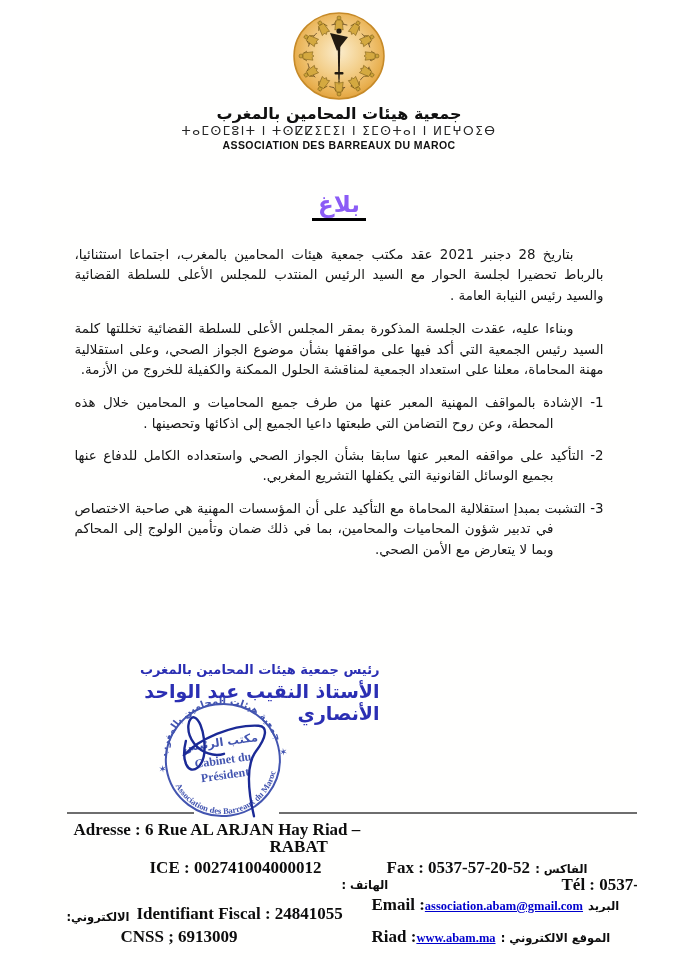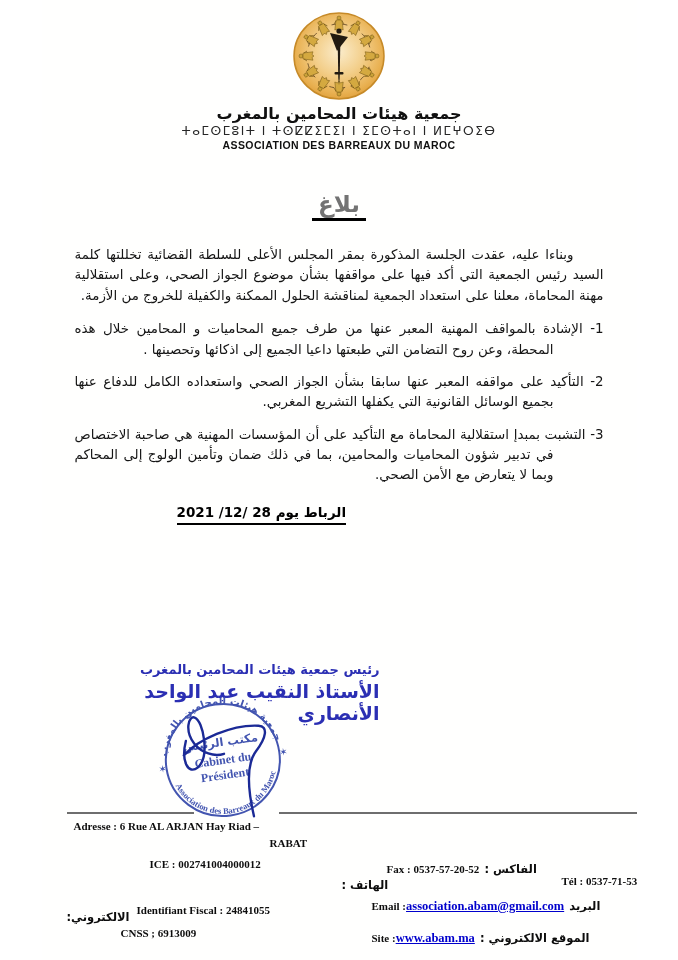--- a/index.html
+++ b/index.html
@@ -14,21 +14,21 @@
   }
   
   .logo-block{ padding-top:12px; text-align:center; }
   .logo-svg{ display:block; margin:0 auto; }
   .org-ar{ font-size:16px; font-weight:bold; color:#101010; margin-top:2px; direction:rtl; }
   .org-tif{ font-size:12px; color:#262626; letter-spacing:1.5px; margin-top:1px; font-family:var(--ar-font); }
   .org-fr{ font-size:10.5px; font-weight:bold; color:#101010; letter-spacing:.4px; margin-top:1px; font-family:"Liberation Sans",sans-serif; }
   
   .doc-title-wrap{ text-align:center; margin-top:40px; }
   .doc-title{
-    display:inline-block; font-size:23px; font-weight:bold; color:#737373;
+    display:inline-block; font-size:23px; font-weight:bold; color:#8b5cf6;
     border-bottom:3px solid #000; padding:0 6px 1px 6px; direction:rtl;
   }
   
   .body-col{ margin:24px 33px 0 33px; direction:rtl; text-align:justify;
     font-size:13.4px; line-height:1.52; color:#151515; }
   .para{ margin:0 0 13px 0; text-indent:30px; }
   .list{ margin-top:13px; }
   .list-item{ margin:0 0 12px 0; padding-right:50px; text-indent:-50px; }
   .date-line-wrap{ margin:16px 0 0 0; padding-left:102px; direction:ltr; }
   .date-line{
@@ -42,21 +42,21 @@
   .sig-line2{ font-size:19px; margin-top:3px; }
   .stamp-wrap{ position:absolute; left:103px; top:698px; width:156px; height:126px;
     transform:rotate(-8deg); }
   .stamp-wrap svg{ display:block; }
   
   .footer{ position:absolute; left:0; top:805px; width:678px; height:155px; }
   .rule{ position:absolute; height:2px; background:#6e6e6e; top:7px; }
   .rule-left{ left:25px; width:127px; }
   .rule-right{ left:237px; width:420px; }
   .f{ position:absolute; white-space:nowrap; }
-  .lat{ font-family:var(--lat-font); font-weight:bold; font-size:11px; color:#0d0d0d; }
+  .lat{ font-family:var(--lat-font); font-weight:bold; font-size:17px; color:#0d0d0d; }
   .arb{ font-family:var(--ar-font); font-weight:bold; font-size:11.5px; color:#0d0d0d; direction:rtl; unicode-bidi:isolate; }
   .addr-ar{ right:20px; top:12px; }
   .addr-fr{ left:32px; top:15px; }
   .rabat{ left:228px; top:32px; }
   .ice{ left:108px; top:53px; }
   .faxgrp{ left:345px; top:53px; }
   .tel{ left:520px; top:70px; }
   .tel-label{ left:300px; top:73px; }
   .fiscal{ left:95px; top:99px; }
   .emailgrp{ left:330px; top:90px; }
@@ -113,31 +113,29 @@
     <div class="org-ar">جمعية هيئات المحامين بالمغرب</div>
     <div class="org-tif">ⵜⴰⵎⵙⵎⵓⵏⵜ ⵏ ⵜⵙⵇⵇⵉⵎⵉⵏ ⵏ ⵉⵎⵙⵜⴰⵏ ⵏ ⵍⵎⵖⵔⵉⴱ</div>
     <div class="org-fr">ASSOCIATION DES BARREAUX DU MAROC</div>
   </div>
 
   <div class="doc-title-wrap">
     <span class="doc-title">بلاغ</span>
   </div>
 
   <div class="body-col">
+    <p class="para">بتاريخ 28 دجنبر 2021 عقد مكتب جمعية هيئات المحامين بالمغرب، اجتماعا استثنائيا، بالرباط تحضيرا لجلسة الحوار مع السيد الرئيس المنتدب للمجلس الأعلى للسلطة القضائية والسيد رئيس النيابة العامة .</p>
     <p class="para">وبناءا عليه، عقدت الجلسة المذكورة بمقر المجلس الأعلى للسلطة القضائية تخللتها كلمة السيد رئيس الجمعية التي أكد فيها على مواقفها بشأن موضوع الجواز الصحي، وعلى استقلالية مهنة المحاماة، معلنا على استعداد الجمعية لمناقشة الحلول الممكنة والكفيلة للخروج من الأزمة.</p>
 
     <div class="list">
       <p class="list-item">1- الإشادة بالمواقف المهنية المعبر عنها من طرف جميع المحاميات و المحامين خلال هذه المحطة، وعن روح التضامن التي طبعتها داعيا الجميع إلى اذكائها وتحصينها .</p>
       <p class="list-item">2- التأكيد على مواقفه المعبر عنها سابقا بشأن الجواز الصحي واستعداده الكامل للدفاع عنها بجميع الوسائل القانونية التي يكفلها التشريع المغربي.</p>
       <p class="list-item">3- التشبت بمبدإ استقلالية المحاماة مع التأكيد على أن المؤسسات المهنية هي صاحبة الاختصاص في تدبير شؤون المحاميات  والمحامين، بما في ذلك ضمان وتأمين الولوج إلى المحاكم وبما لا يتعارض مع الأمن الصحي.</p>
     </div>
 
-    <div class="date-line-wrap">
-      <span class="date-line">الرباط يوم 28 /12/ 2021</span>
-    </div>
   </div>
 
   <div class="sig-block">
     <div class="sig-line1">رئيس جمعية هيئات المحامين بالمغرب</div>
     <div class="sig-line2">الأستاذ النقيب عبد الواحد الأنصاري</div>
   </div>
 
   <div class="stamp-wrap">
     <svg width="156" height="126" viewBox="0 0 156 126">
       <defs>
@@ -179,18 +177,18 @@
 
     <span class="f lat fiscal">Identifiant Fiscal : 24841055</span>
     <span class="f emailgrp">
       <span class="lat">Email :</span><a class="doc-link" href="#">association.abam@gmail.com</a>
       <span class="arb rtl-inline">البريد</span>
     </span>
     <span class="f arb email-wrap-label">الالكتروني:</span>
 
     <span class="f lat cnss">CNSS ; 6913009</span>
     <span class="f sitegrp">
-      <span class="lat">Site :</span><a class="doc-link" href="#">www.abam.ma</a>
+      <span class="lat">Riad :</span><a class="doc-link" href="#">www.abam.ma</a>
       <span class="arb rtl-inline">الموقع الالكتروني :</span>
     </span>
   </div>
 
 </div>
 
 </body></html>

